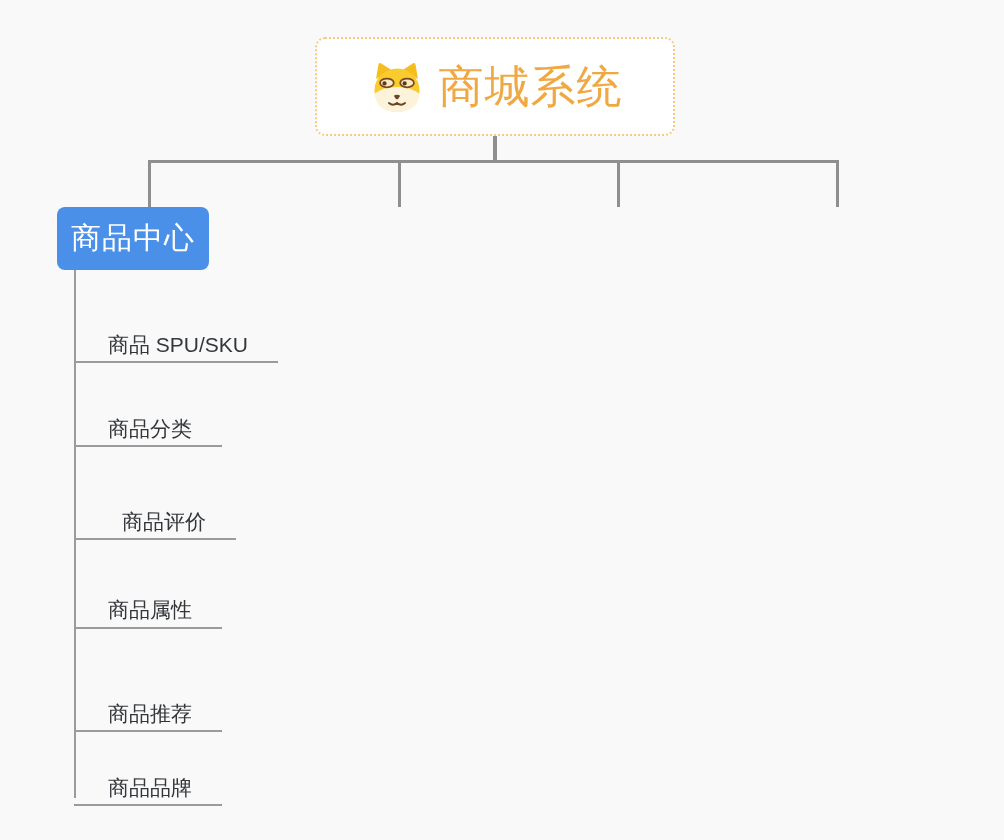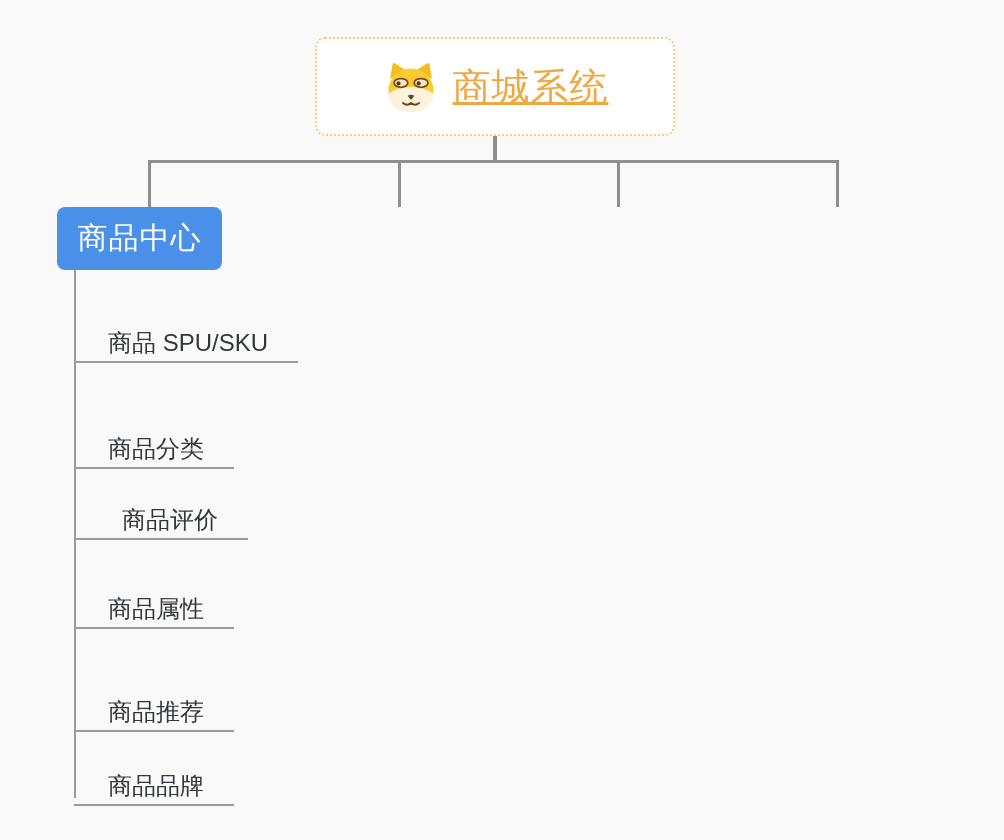--- a/index.html
+++ b/index.html
@@ -12,58 +12,58 @@
   .canvas{position:relative;width:1004px;height:840px;background:#f9f9f9;}
 
   
   .root-node{
     position:absolute;left:315px;top:37px;width:360px;height:99px;
     background:#ffffff;border:2px dotted #f8c87d;border-radius:10px;
     box-sizing:border-box;
     display:flex;align-items:center;justify-content:center;gap:13px;
   }
   .root-title{
-    font-size:38px;line-height:1;color:#f0a843;letter-spacing:1px;white-space:nowrap;text-decoration:underline;
+    font-size:45px;line-height:1;color:#f0a843;letter-spacing:1px;white-space:nowrap;
   }
   .dog{width:58px;height:58px;display:block;flex:0 0 auto;}
 
   
   .cline{position:absolute;background:#8f8f8f;}
   .root-stub{left:493px;top:136px;width:4px;height:26px;}
   .rail{left:148px;top:160px;width:691px;height:3px;}
   .bstub{top:160px;width:3px;height:47px;}
   .bstub.s0{left:148px;}
   .bstub.s1{left:398px;}
   .bstub.s2{left:617px;}
   .bstub.s3{left:836px;}
 
   
-  .branch{position:absolute;top:207px;width:165px;}
+  .branch{position:absolute;top:207px;width:152px;}
   .branch.b0{left:57px;}
   .branch.b1{left:307px;}
   .branch.b2{left:526px;}
   .branch.b3{left:745px;}
   .branch-node{
     height:63px;border-radius:8px;
     display:flex;align-items:center;justify-content:center;
     color:#ffffff;font-size:30px;white-space:nowrap;
     letter-spacing:1px;
   }
   .subtree{position:absolute;left:17px;top:63px;width:300px;}
   .trunk{position:absolute;left:0;top:0;width:2px;height:528px;background:#9b9b9b;}
   .leaf{
     position:absolute;left:0;height:42px;
     display:flex;align-items:flex-end;
     padding:0 30px 6px 34px;
     border-bottom:2px solid #9b9b9b;
     white-space:nowrap;
   }
-  .leaf span{font-size:24px;color:#33363a;line-height:1;margin-top:27px;}
+  .leaf span{font-size:21px;color:#33363a;line-height:1;margin-top:27px;}
   .leaf.l0{top:43px;}
-  .leaf.l1{top:149px;}
+  .leaf.l1{top:127px;}
   .leaf.l2{top:220px;padding-left:48px;}
   .leaf.l3{top:309px;font-family:Liberation Serif, serif;}
   .leaf.l4{top:412px;}
   .leaf.l5{top:486px;}
 </style>
 </head>
 <body>
 
 <div class="canvas">
 

